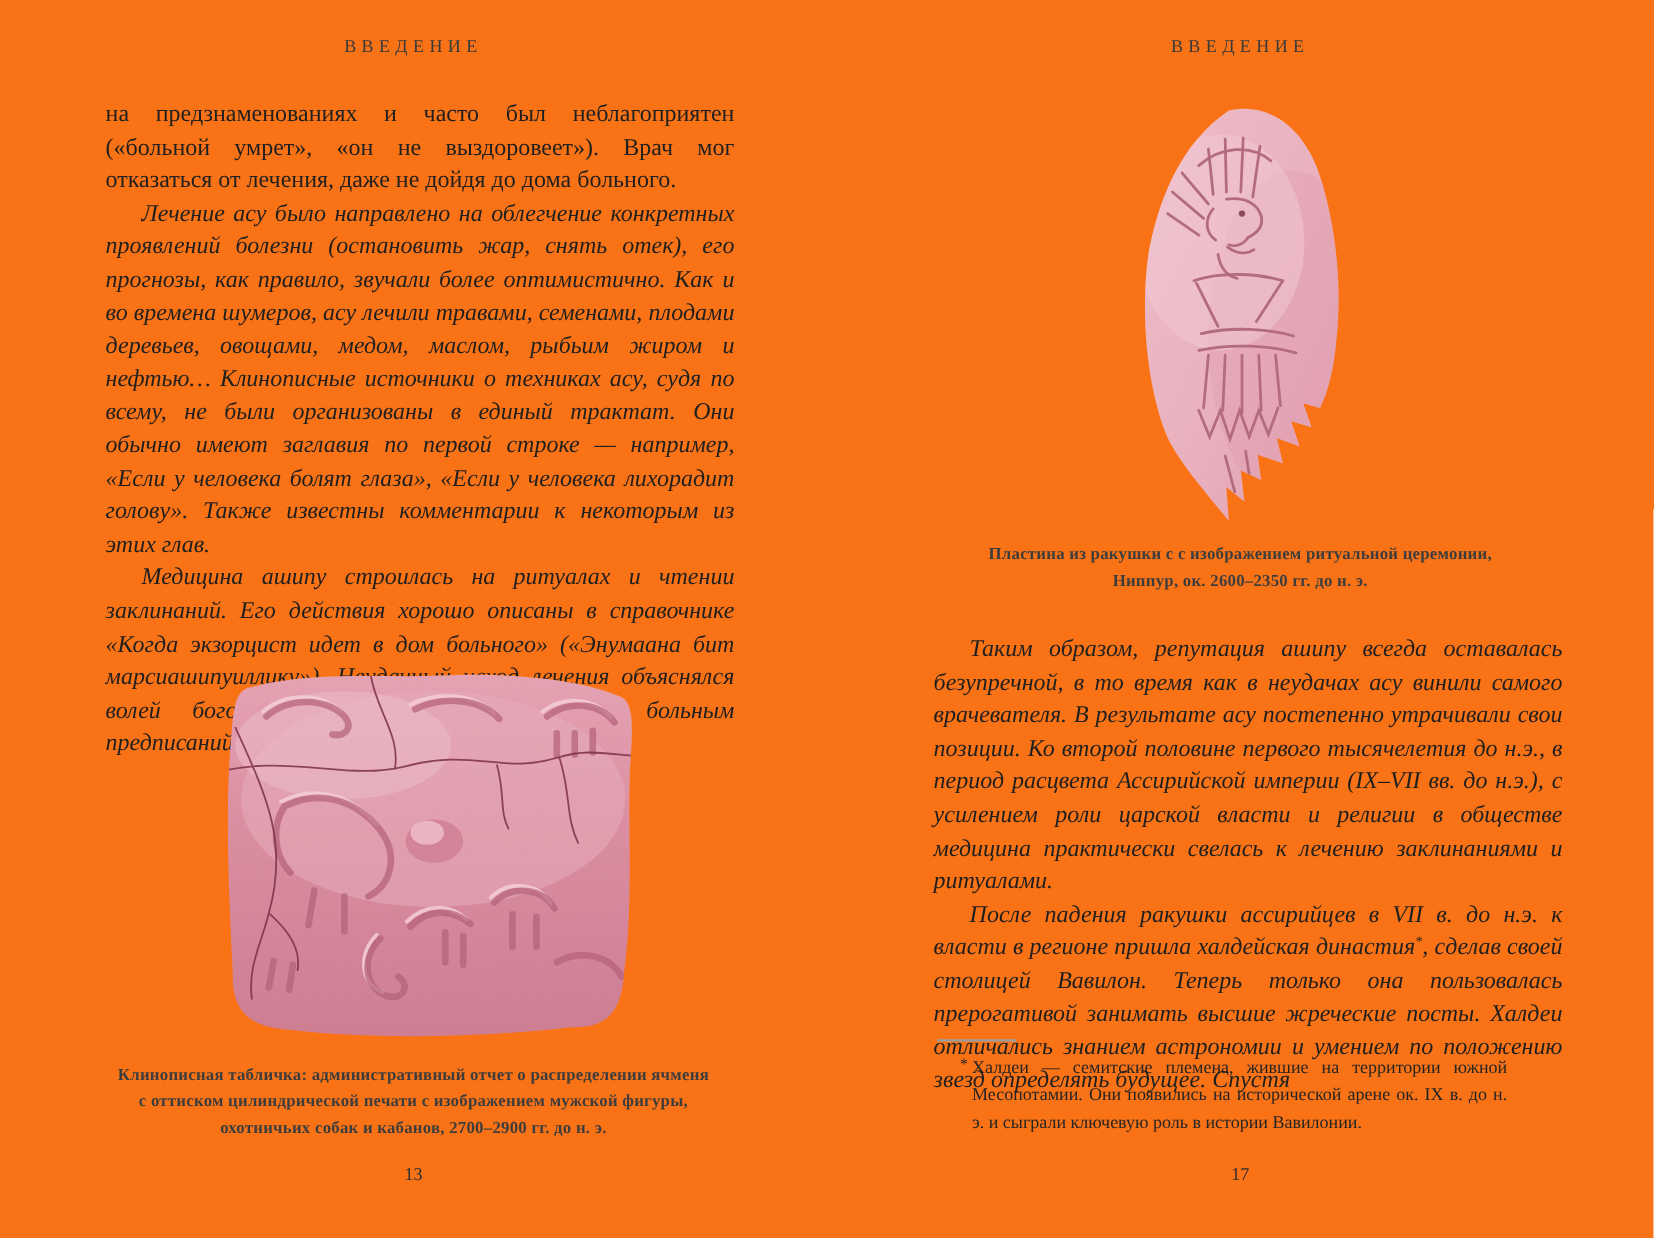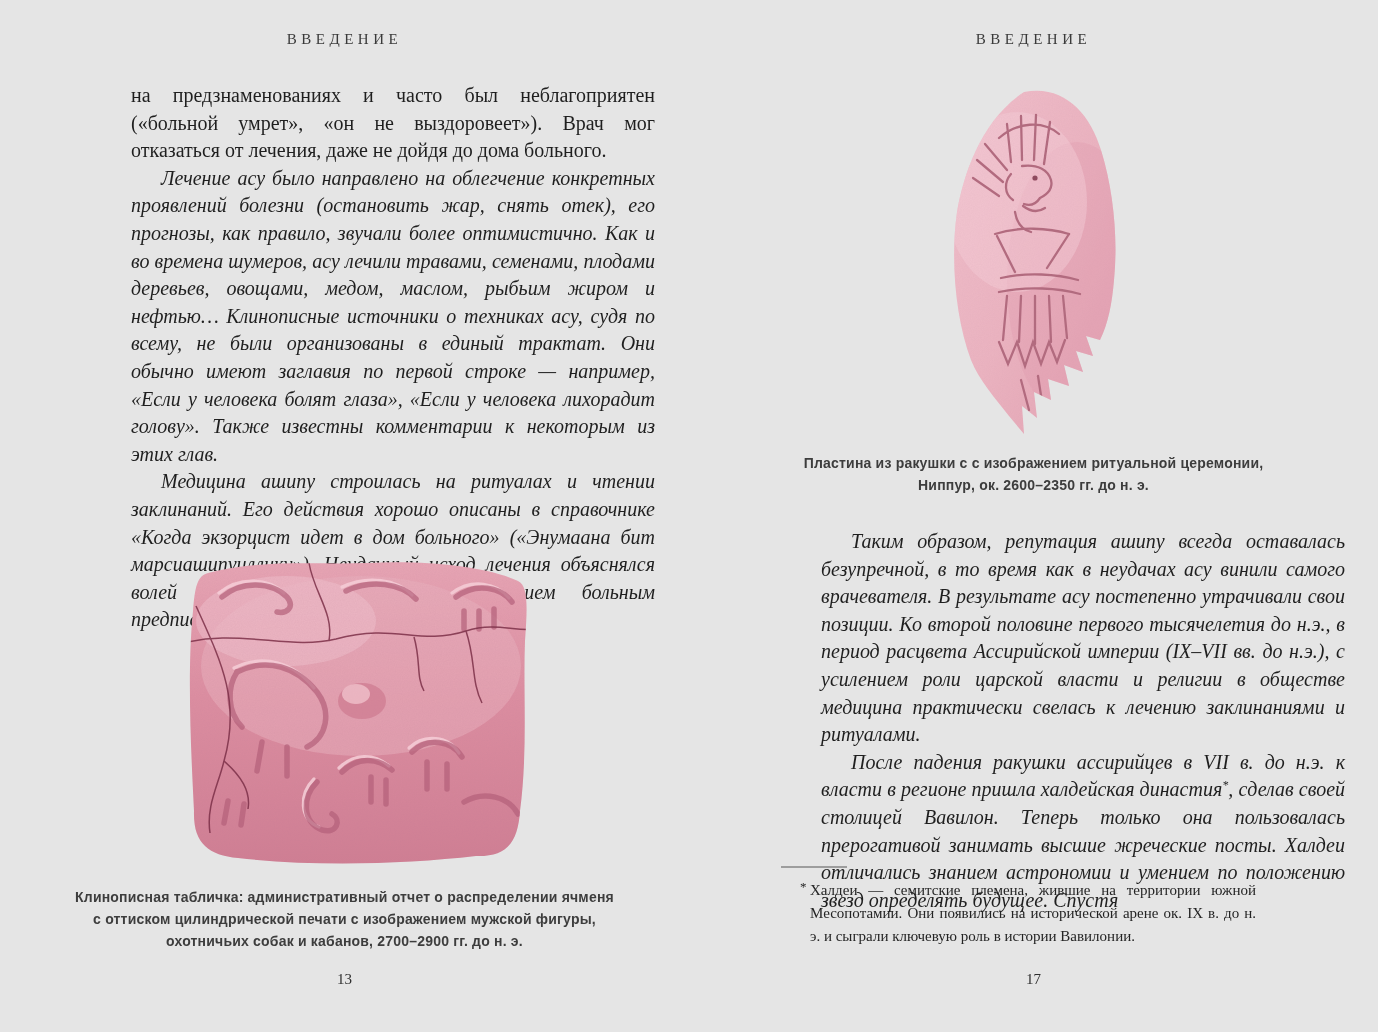--- a/index.html
+++ b/index.html
@@ -1,20 +1,20 @@
 <!DOCTYPE html>
 <html lang="ru"><head>
 <meta charset="utf-8">
 <style>
   html, body { margin: 0; padding: 0; background: #ffffff; }
   .spread {
     position: relative;
     width: 1378px;
     height: 1032px;
-    background: #e5e5e5;
+    background: #f97316;
     overflow: hidden;
     font-family: "Liberation Serif", "DejaVu Serif", serif;
     color: #222222;
   }
   .page { position: absolute; top: 0; width: 689px; height: 1032px; }
   .page-left  { left: 0; }
   .page-right { left: 689px; }
 
   .running-head {
     position: absolute;
@@ -27,21 +27,20 @@
   }
 
   .body-text {
     position: absolute;
     left: 88px;
     width: 524px;
     font-size: 20px;
     line-height: 27.6px;
     text-align: justify;
     color: #1f1f1f;
-    margin-left: 43px;
   }
   .page-left  .body-text { top: 82px; }
   .page-right .body-text { top: 528px; left: 89px; }
   .body-text p { margin: 0; }
   .body-text p.indented { text-indent: 30px; font-style: italic; }
 
   .fn-sup {
     font-size: 12px;
     line-height: 0;
     vertical-align: 7px;
@@ -49,21 +48,21 @@
 
   .figure { position: absolute; margin: 0; }
   .figure-tablet { left: 166px; top: 551px; width: 379px; height: 330px; }
   .figure-shell  { left: 238px; top: 82px;  width: 214px; height: 360px; }
   .figure svg { display: block; width: 100%; height: 100%; }
 
   .caption {
     position: absolute;
     left: 40px; right: 40px;
     text-align: center;
-    font-family: Liberation Sans, sans-serif;
+    font-family: Liberation Serif, serif;
     font-size: 14px;
     line-height: 22px;
     font-weight: 600;
     letter-spacing: 0.2px;
     color: #3d3d3d;
     white-space: pre-line;
   }
   .page-left  .caption { top: 886px; }
   .page-right .caption { top: 452px; }
 

